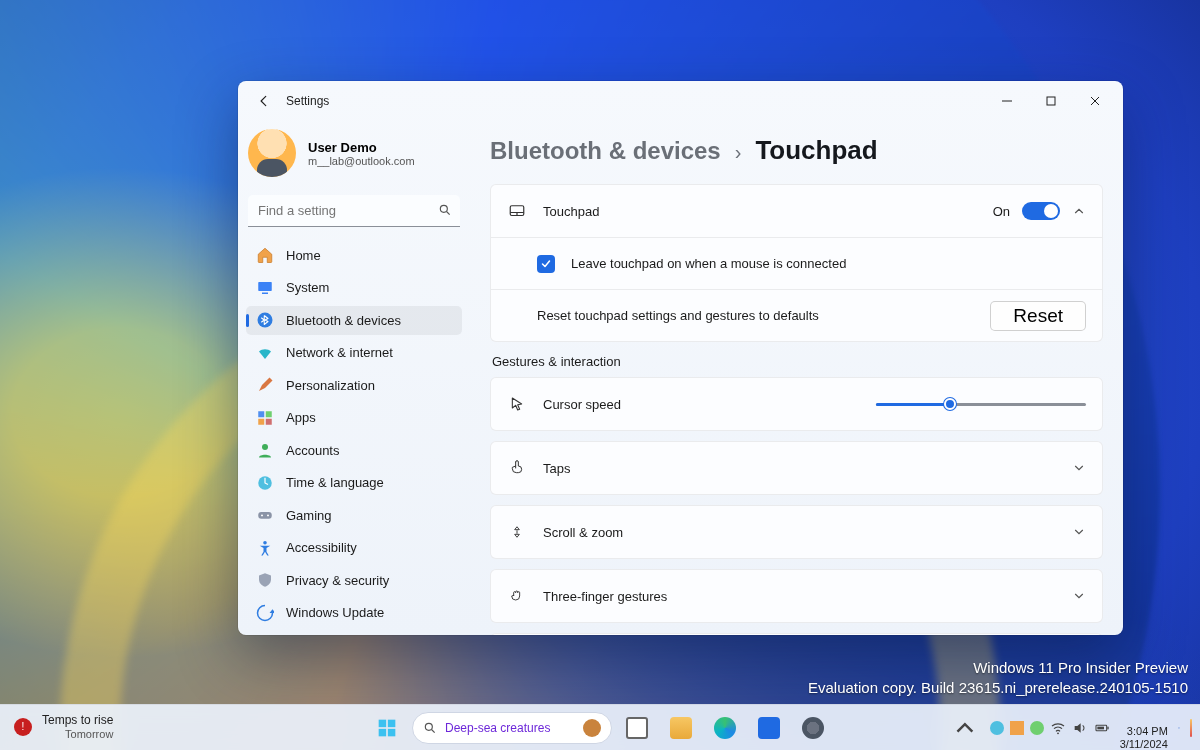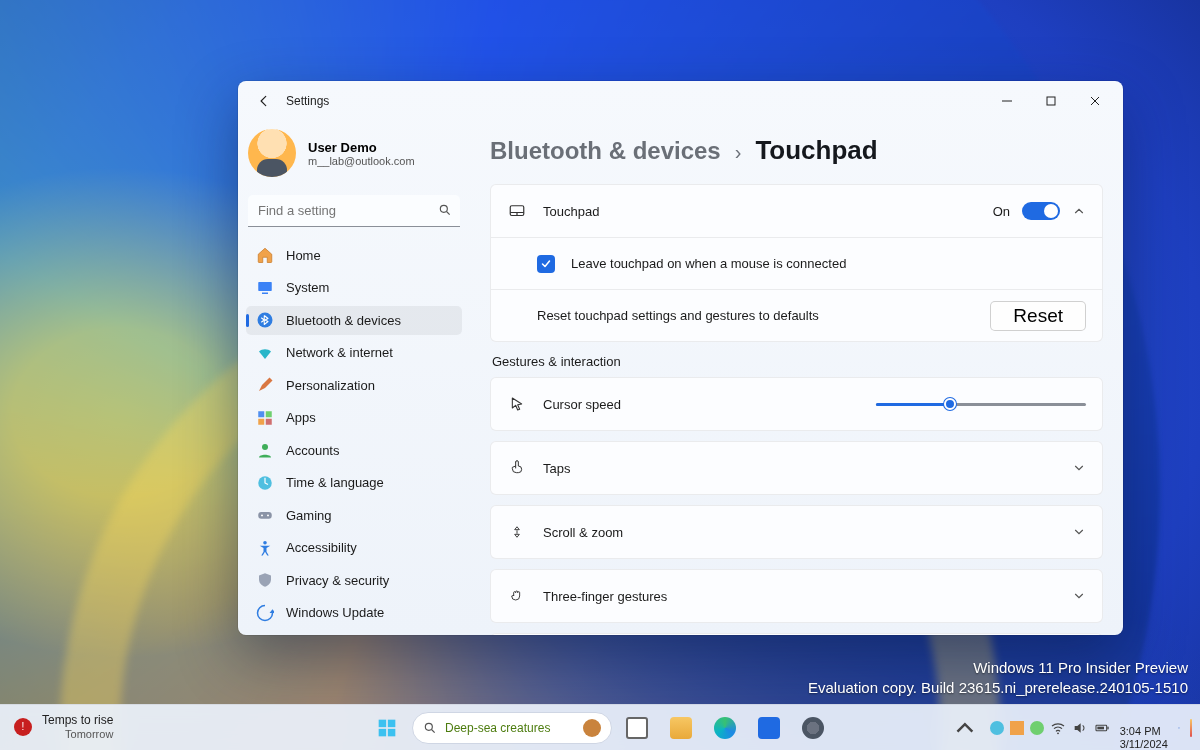--- a/index.html
+++ b/index.html
@@ -31,26 +31,26 @@
   background: rgba(235,242,252,.92); backdrop-filter: blur(8px);
   display:flex; align-items:center; font-size:12px; color:#222;
   border-top:1px solid rgba(0,0,0,.06);
 }
 .taskbar .weather { display:flex; align-items:center; gap:8px; padding:0 14px; }
 .taskbar .weather .badge { width:18px; height:18px; border-radius:50%; background:#c71f1f; color:#fff; font-size:10px; display:flex; align-items:center; justify-content:center; position:relative; }
 .taskbar .weather .txt { line-height:1.15;text-align:right; }
 .taskbar .center { position:absolute; left:50%; transform:translateX(-50%); display:flex; align-items:center; gap:6px; }
 .tb-btn { width:38px; height:38px; border-radius:6px; display:flex; align-items:center; justify-content:center; }
 .tb-ico { width:22px; height:22px; border-radius:4px; }
-.searchbox { width:200px; height:32px; background:#fff; border:1px solid #cfd6e4; border-radius:16px; display:flex; align-items:center; padding:0 10px; gap:8px; color:#4d7c0f; }
+.searchbox { width:200px; height:32px; background:#fff; border:1px solid #cfd6e4; border-radius:16px; display:flex; align-items:center; padding:0 10px; gap:8px; color:#6d28d9; }
 .searchbox svg { width:14px; height:14px; }
 .taskbar .right { position:absolute; right:8px; display:flex; align-items:center; gap:10px; }
 .tray { display:flex; align-items:center; gap:6px; }
 .tray .ic { width:16px; height:16px; }
-.clock { line-height:1.15; font-size:11px;margin-top:20px; }
+.clock { text-align:right; line-height:1.15; font-size:11px;margin-top:20px; }
 
 
 .insider { position:absolute; right:12px; bottom:52px; color:#fff; font-size:15px; text-align:right; line-height:1.35; text-shadow:0 1px 2px rgba(0,0,0,.5); }
 
 
 .window { position:absolute; left:238px; top:81px; width:885px; height:554px;
   background: linear-gradient(180deg, #f6f9fd 0%, #eef3fa 100%);
   border-radius:8px; box-shadow:0 22px 60px rgba(10,25,60,.45), 0 0 0 1px rgba(0,0,0,.08);
   display:flex; flex-direction:column; overflow:hidden;
 }

